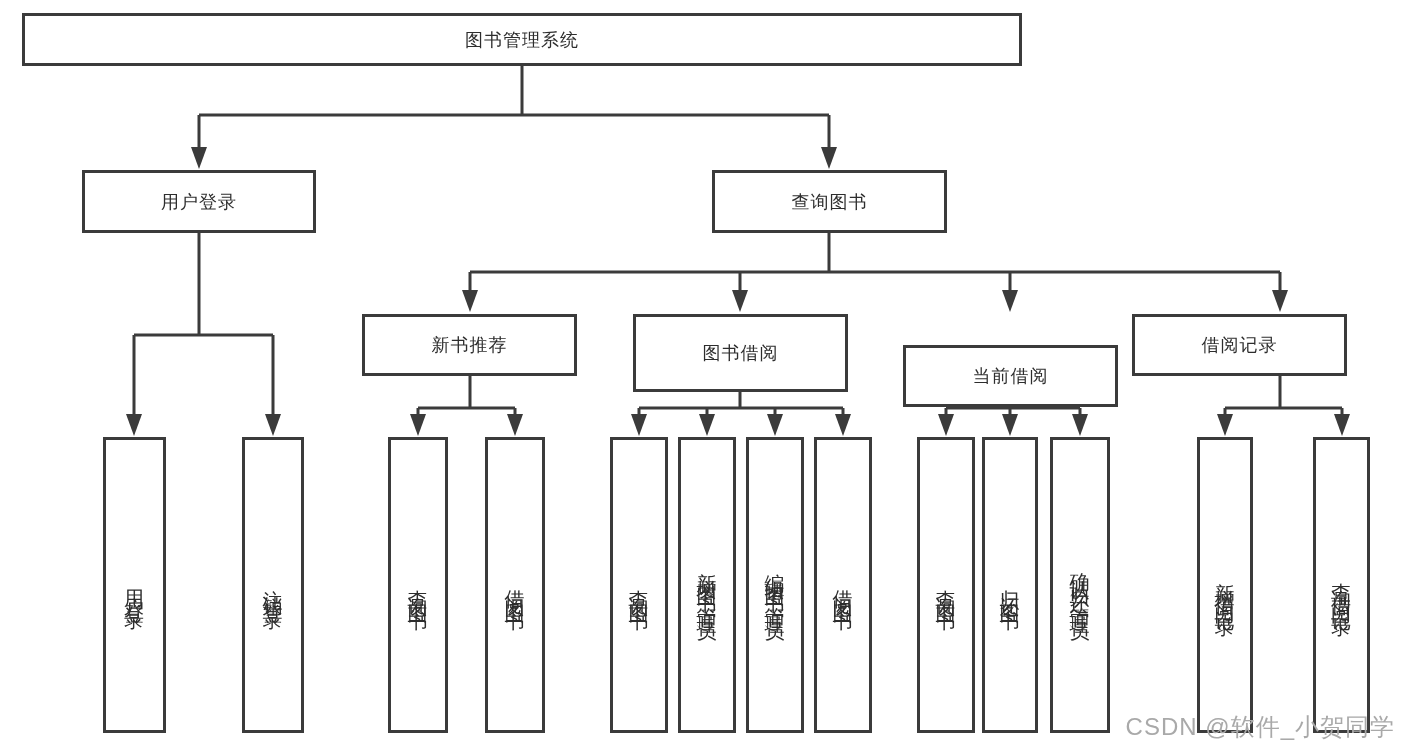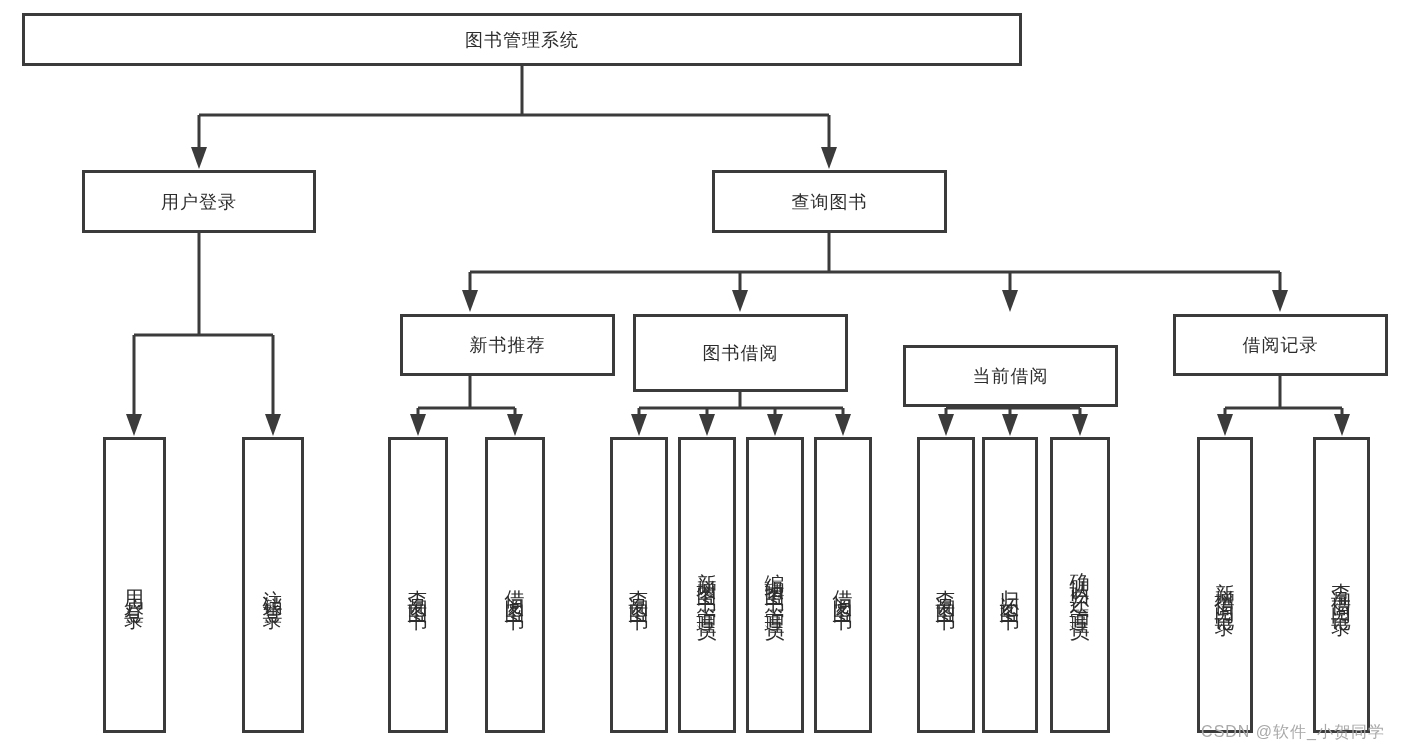--- a/index.html
+++ b/index.html
@@ -47,37 +47,37 @@
     font-size: 20px;
     writing-mode: vertical-rl;
     text-orientation: mixed;
     letter-spacing: 7px;
     line-height: 1;
     padding-top: 6px;
   }
 
   .watermark {
     position: absolute;
-    right: 20px;
+    right: 10px;
     bottom: 4px;
-    font-size: 16px;
+    font-size: 24px;
     color: var(--watermark);
     letter-spacing: 1px;
     z-index: 5;
     white-space: nowrap;
   }
 
   
   #n-root      { left: 22px;   top: 13px;  width: 1000px; height: 53px; }
   #n-user      { left: 82px;   top: 170px; width: 234px;  height: 63px; }
   #n-mgmt      { left: 712px;  top: 170px; width: 235px;  height: 63px; }
-  #n-newbooks  { left: 362px;  top: 314px; width: 215px;  height: 62px; margin-left: 38px; }
+  #n-newbooks  { left: 362px;  top: 314px; width: 215px;  height: 62px; }
   #n-borrow    { left: 633px;  top: 314px; width: 215px;  height: 78px; }
   #n-current   { left: 903px;  top: 314px; width: 215px;  height: 62px; margin-top: 31px; }
-  #n-records   { left: 1173px; top: 314px; width: 215px;  height: 62px; }
+  #n-records   { left: 1132px; top: 314px; width: 215px;  height: 62px; }
 
   #l-userlogin  { left: 103px;  width: 63px; }
   #l-logout     { left: 242px;  width: 62px; }
   #l-nb-query   { left: 388px;  width: 60px; }
   #l-nb-borrow  { left: 485px;  width: 60px; }
   #l-bw-query   { left: 610px;  width: 58px; }
   #l-bw-add     { left: 678px;  width: 58px; }
   #l-bw-edit    { left: 746px;  width: 58px; }
   #l-bw-borrow  { left: 814px;  width: 58px; }
   #l-cur-query  { left: 917px;  width: 58px; }

